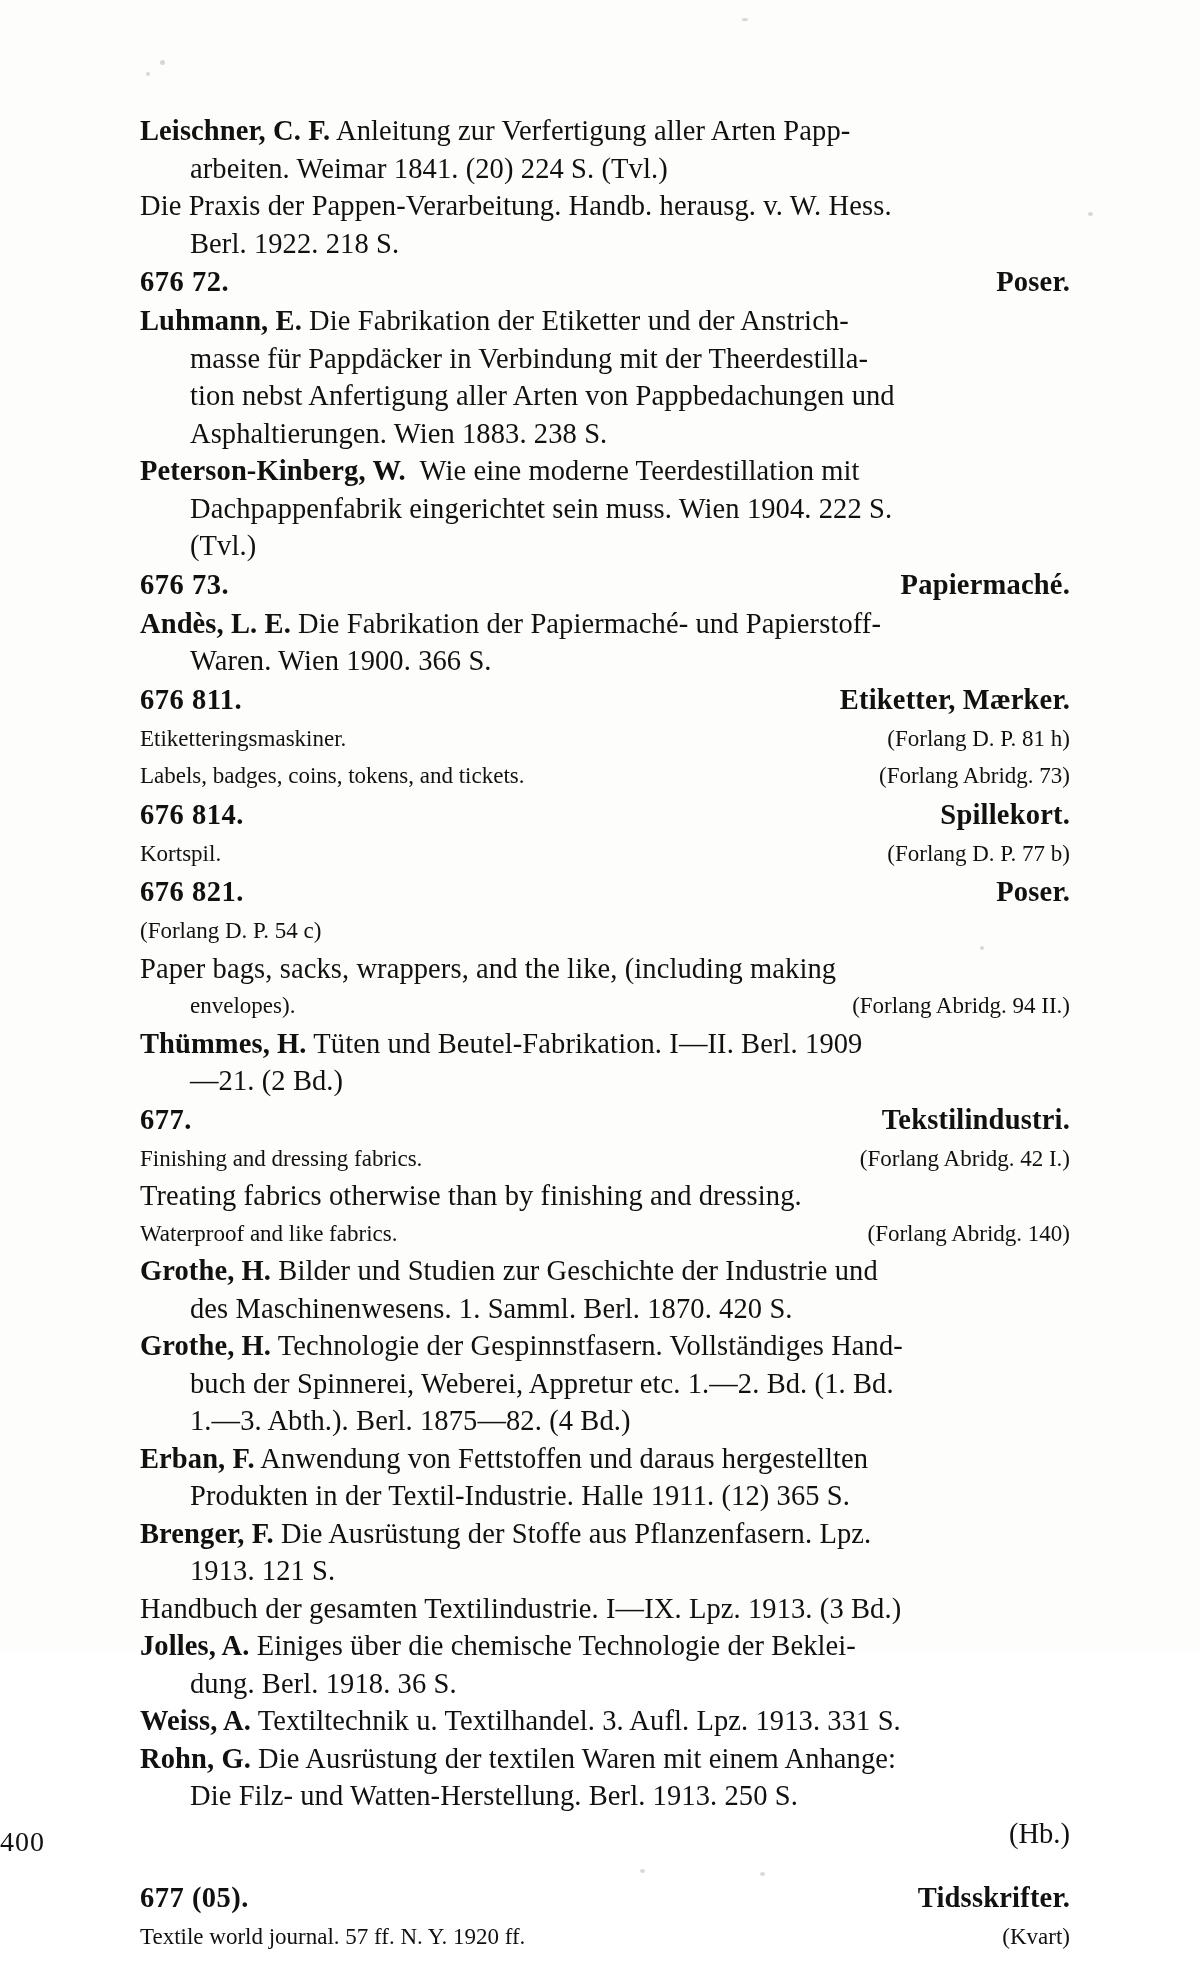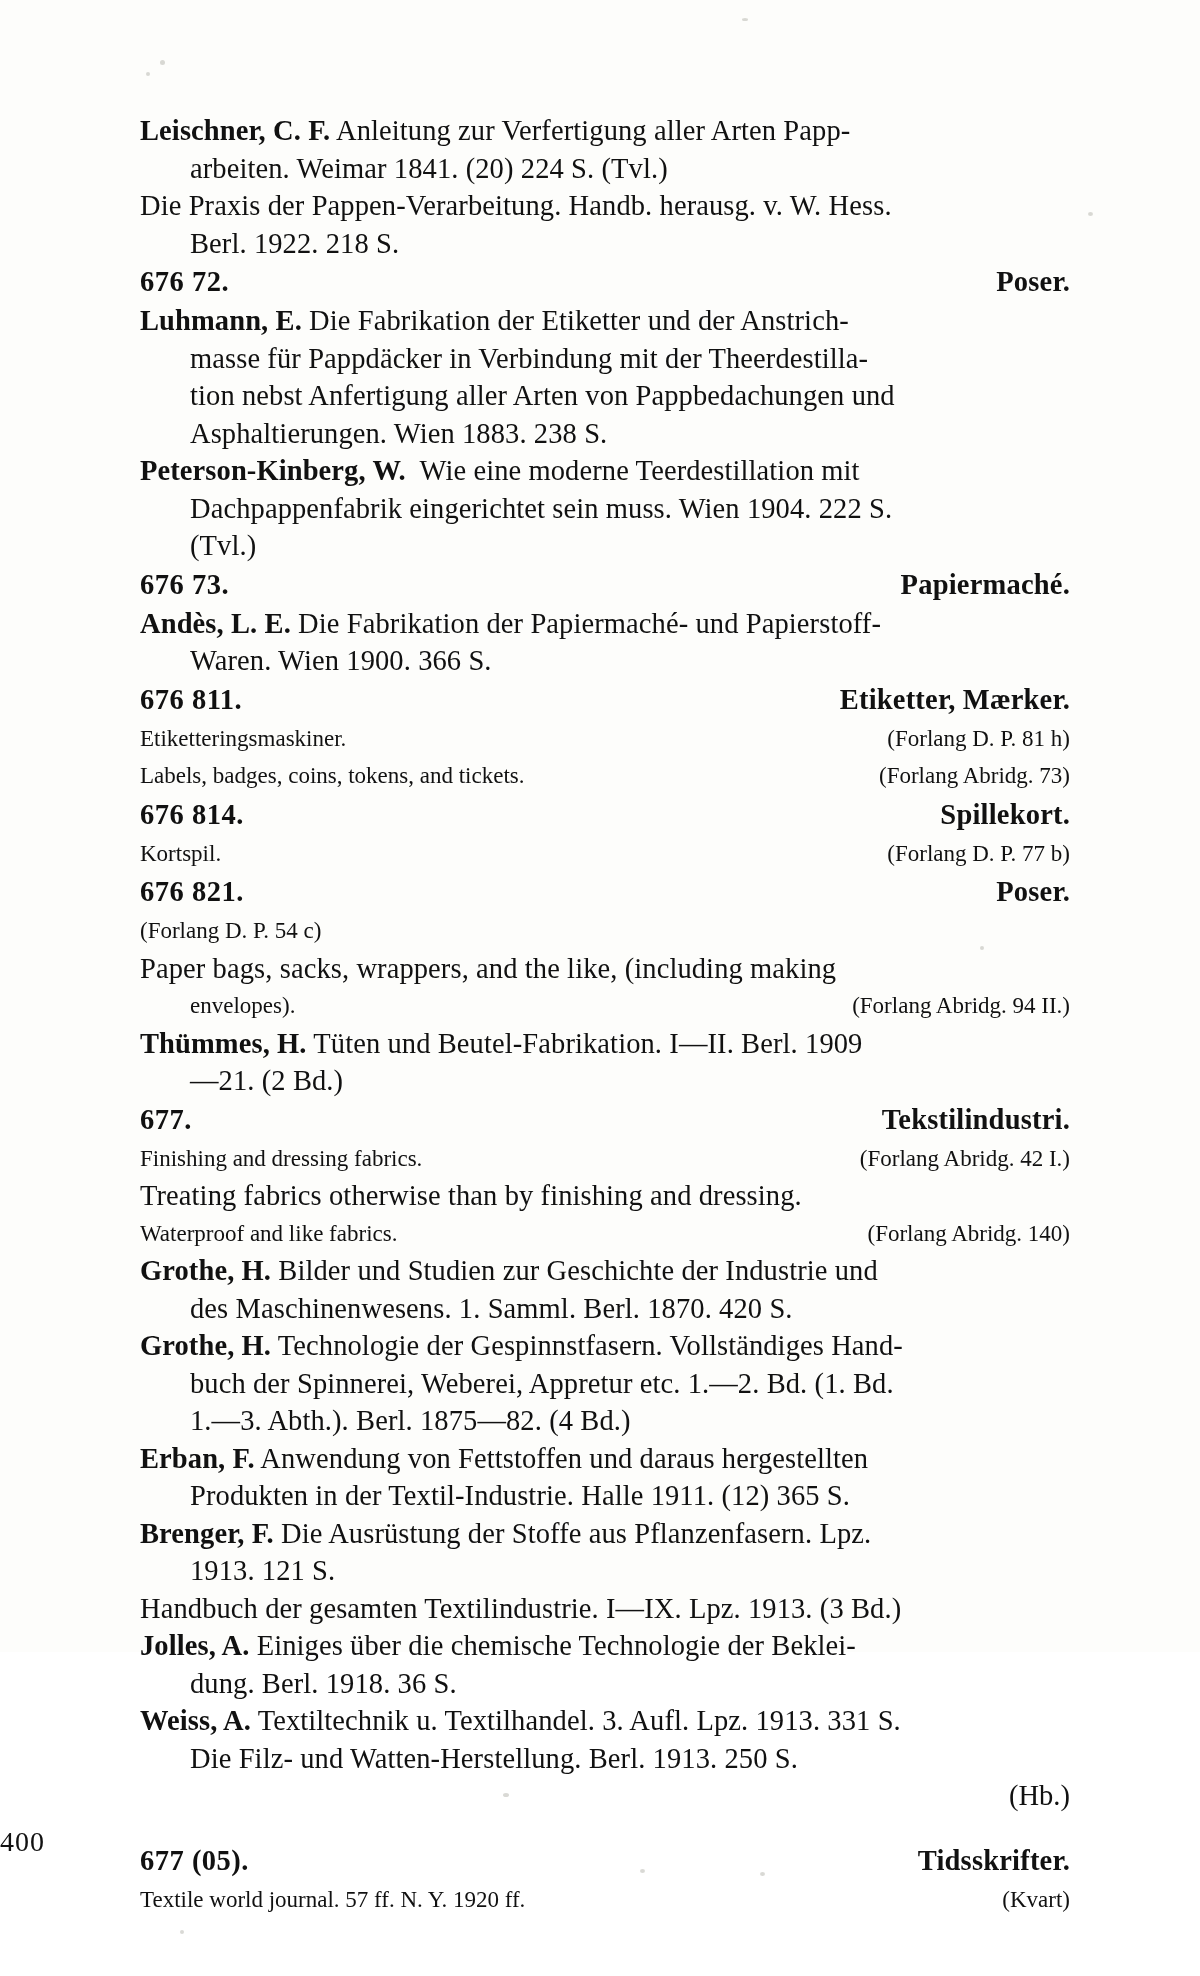--- a/index.html
+++ b/index.html
@@ -172,20 +172,21 @@
       <div class="line ind2"><span>buch der Spinnerei, Weberei, Appretur etc. 1.—2. Bd. (1. Bd.</span></div>
       <div class="line ind2"><span>1.—3. Abth.). Berl. 1875—82. (4 Bd.)</span></div>
       <div class="line ind1"><span class="author">Erban, F.</span><span> Anwendung von Fettstoffen und daraus hergestellten</span></div>
       <div class="line ind2"><span>Produkten in der Textil-Industrie. Halle 1911. (12) 365 S.</span></div>
       <div class="line ind1"><span class="author">Brenger, F.</span><span> Die Ausrüstung der Stoffe aus Pflanzenfasern. Lpz.</span></div>
       <div class="line ind2"><span>1913. 121 S.</span></div>
       <div class="line ind1"><span>Handbuch der gesamten Textilindustrie. I—IX. Lpz. 1913. (3 Bd.)</span></div>
       <div class="line ind1"><span class="author">Jolles, A.</span><span> Einiges über die chemische Technologie der Beklei-</span></div>
       <div class="line ind2"><span>dung. Berl. 1918. 36 S.</span></div>
       <div class="line ind1"><span class="author">Weiss, A.</span><span> Textiltechnik u. Textilhandel. 3. Aufl. Lpz. 1913. 331 S.</span></div>
+      <div class="line ind1"><span class="author">Rohn, G.</span><span> Die Ausrüstung der textilen Waren mit einem Anhange:</span></div>
       <div class="line ind2"><span>Die Filz- und Watten-Herstellung. Berl. 1913. 250 S.</span></div>
       <div class="rightonly">(Hb.)</div>
       <div class="gap-md"></div>
       <div class="headrow">
         <span class="num">677 (05).</span>
         <span class="subj">Tidsskrifter.</span>
       </div>
       <div class="refrow">
         <span class="left">Textile world journal. 57 ff. N. Y. 1920 ff.</span>
         <span class="right">(Kvart)</span>

